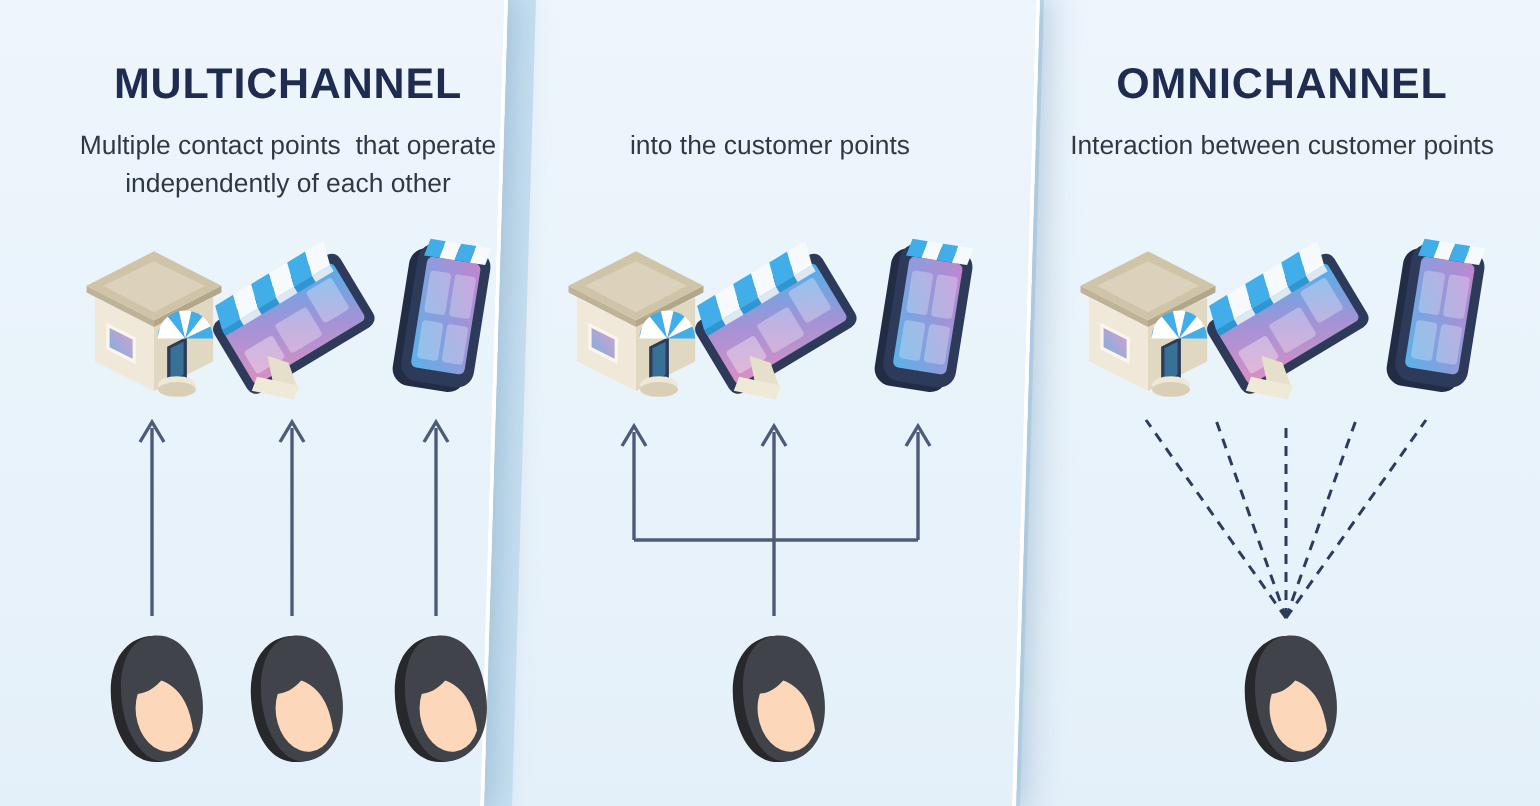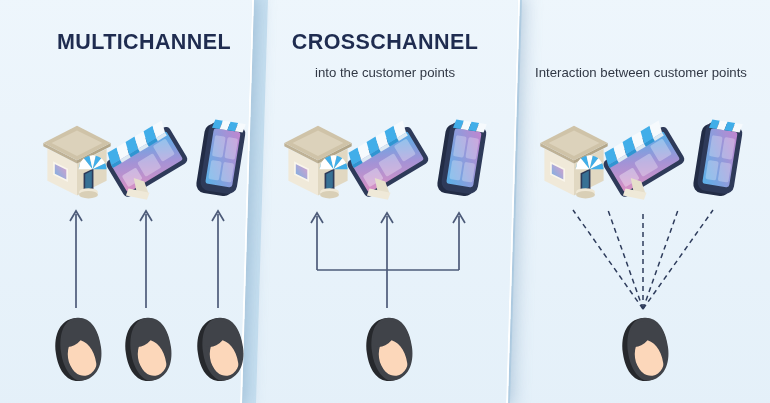--- a/index.html
+++ b/index.html
@@ -142,20 +142,24 @@
       </g>
     </defs>
   </svg>
 
   <div class="panel panel-1"></div>
   <div class="panel panel-2"></div>
   <div class="panel panel-3"></div>
 
   <section class="column col-1">
     <h2 class="title">MULTICHANNEL</h2>
+    <p class="desc">
+      <span class="line">Multiple contact points  that operate</span>
+      <span class="line">independently of each other</span>
+    </p>
     <div class="icons-row">
       <svg class="ic store" viewBox="0 0 90 92">
           <use href="#icon-store"></use>
         </svg>
       <svg class="ic monitor" viewBox="0 0 96 86">
           <use href="#icon-monitor"></use>
         </svg>
       <svg class="ic phone" viewBox="0 0 60 88">
           <use href="#icon-phone"></use>
         </svg>
@@ -177,21 +181,20 @@
       <svg class="person p-b" viewBox="0 0 72 80">
           <use href="#icon-person"></use>
         </svg>
       <svg class="person p-c" viewBox="0 0 72 80">
           <use href="#icon-person"></use>
         </svg>
     </div>
   </section>
 
   <section class="column col-2">
-    <h2 class="title">CROSSCHANNEL</h2>
     <p class="desc">
       <span class="line">into the customer points</span>
     </p>
     <div class="icons-row">
       <svg class="ic store" viewBox="0 0 90 92">
           <use href="#icon-store"></use>
         </svg>
       <svg class="ic monitor" viewBox="0 0 96 86">
           <use href="#icon-monitor"></use>
         </svg>
@@ -211,20 +214,21 @@
       </g>
     </svg>
     <div class="people">
       <svg class="person p-center" viewBox="0 0 72 80">
           <use href="#icon-person"></use>
         </svg>
     </div>
   </section>
 
   <section class="column col-3">
+    <h2 class="title">OMNICHANNEL</h2>
     <p class="desc">
       <span class="line">Interaction between customer points</span>
     </p>
     <div class="icons-row">
       <svg class="ic store" viewBox="0 0 90 92">
           <use href="#icon-store"></use>
         </svg>
       <svg class="ic monitor" viewBox="0 0 96 86">
           <use href="#icon-monitor"></use>
         </svg>

